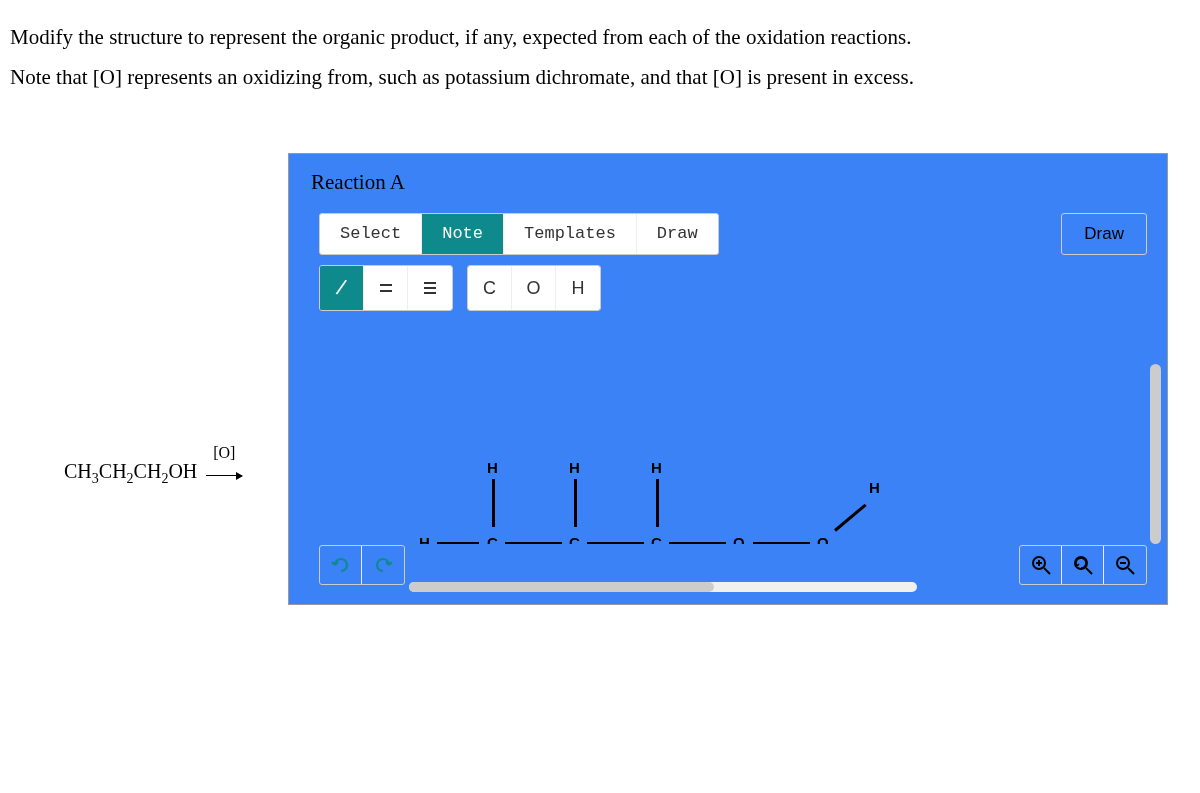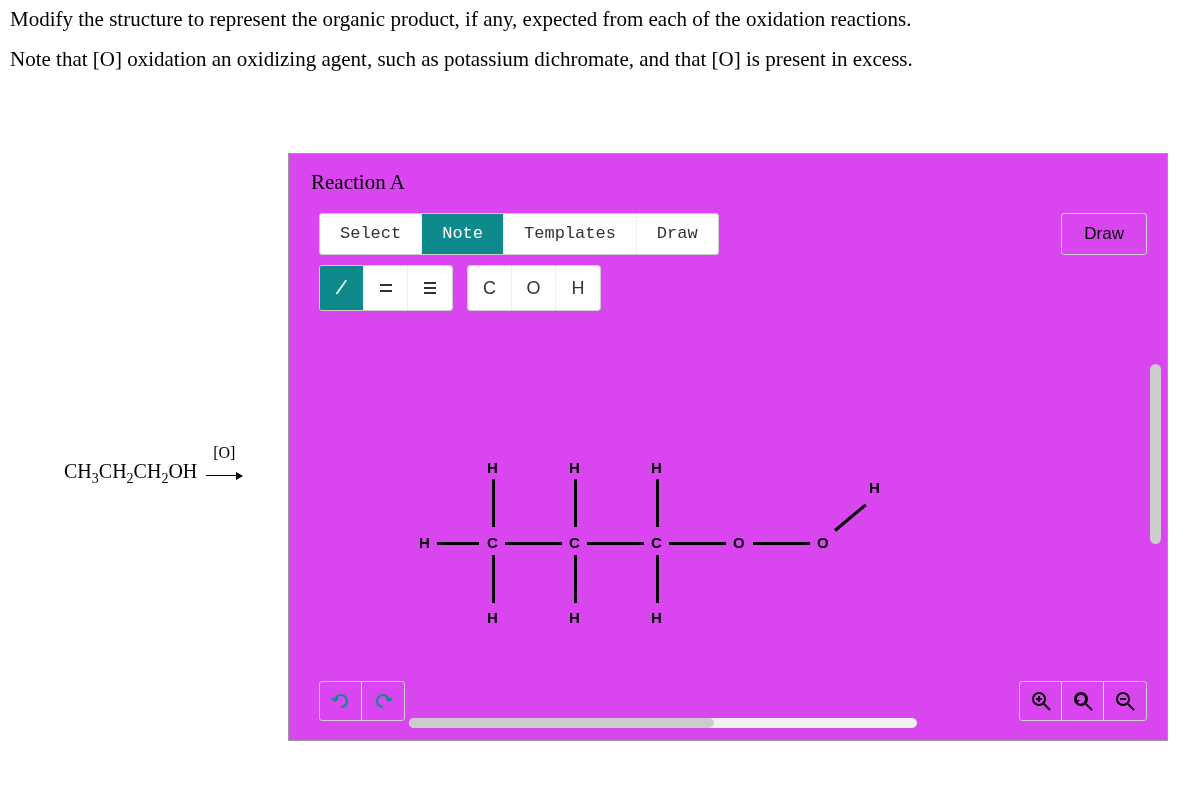--- a/index.html
+++ b/index.html
@@ -9,32 +9,32 @@
     font-family: Georgia, 'Times New Roman', serif;
     background: #fff;
     color: #000;
   }
   .page {
     width: 1200px;
     height: 793px;
     position: relative;
   }
   .instructions {
-    padding: 0 10px 4px 10px;
+    padding: 18px 10px 4px 10px;
     font-size: 21px;
     line-height: 1.9;
   }
   .editor-container {
     position: absolute;
     left: 288px;
     top: 153px;
     width: 880px;
-    height: 588px;
+    height: 452px;
     border: 1px solid #999;
-    background: #d946ef;
+    background: #3b82f6;
   }
   .reaction-label {
     font-size: 21px;
     padding: 16px 0 0 22px;
   }
   .toolbar-row1 {
     display: flex;
     margin: 18px 20px 0 30px;
     justify-content: space-between;
     font-family: 'Segoe UI', Arial, sans-serif;
@@ -210,21 +210,21 @@
     border-top: 4px solid transparent;
     border-bottom: 4px solid transparent;
   }
 </style>
 </head>
 <body>
 
 <div class="page">
   <div class="instructions">
     <div>Modify the structure to represent the organic product, if any, expected from each of the oxidation reactions.</div>
-    <div>Note that [O] oxidation an oxidizing agent, such as potassium dichromate, and that [O] is present in excess.</div>
+    <div>Note that [O] represents an oxidizing from, such as potassium dichromate, and that [O] is present in excess.</div>
   </div>
 
   <div class="reaction-prompt">
     <span>CH</span><span class="sub">3</span><span>CH</span><span class="sub">2</span><span>CH</span><span class="sub">2</span><span>OH</span>
     <span class="arrow-wrap">
       <span class="over">[O]</span>
       <span class="arrow-line"></span>
     </span>
   </div>
 

